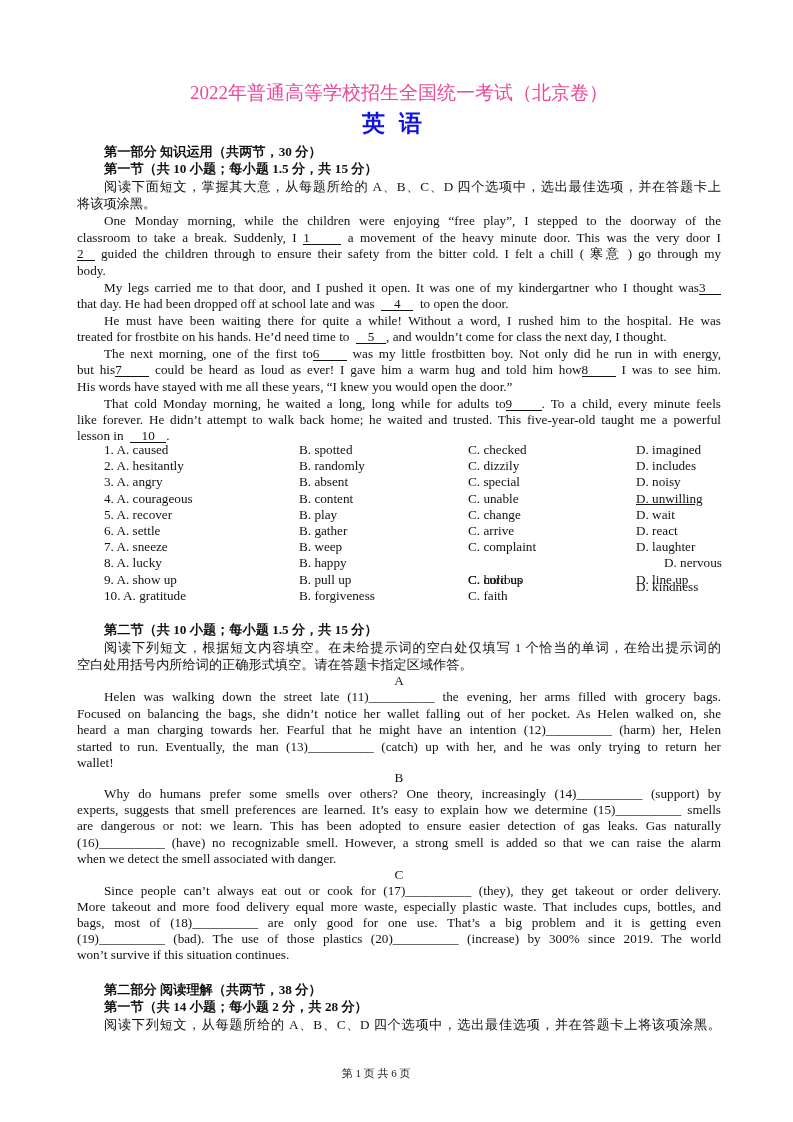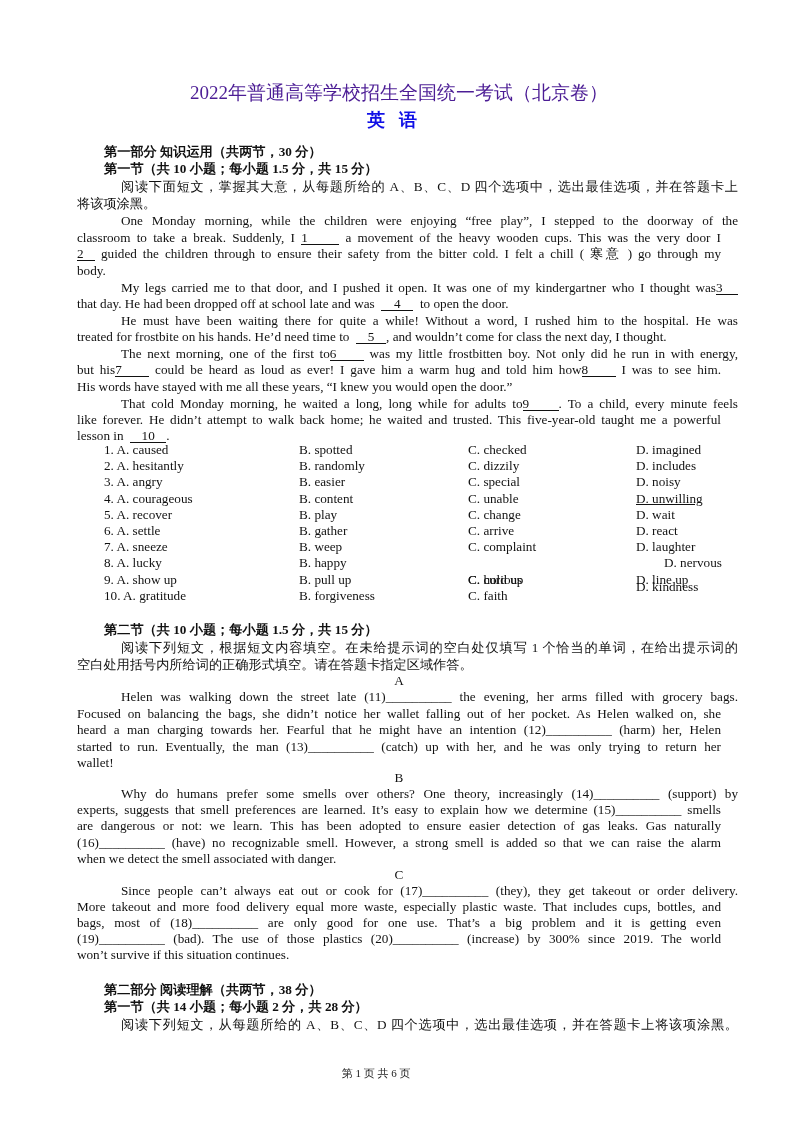--- a/index.html
+++ b/index.html
@@ -1,26 +1,26 @@
 <!DOCTYPE html>
 <html><head>
 <meta charset="utf-8">
 <style>
   html, body { margin:0; padding:0; background:#fff; }
   body { width:793px; height:1122px; position:relative; overflow:hidden;
          font-family:"Liberation Serif", "DejaVu Serif", serif; color:#111; }
   .page { position:absolute; left:77px; top:0; width:644px; }
   .title { position:absolute; left:0; width:644px; top:80px; text-align:center;
-           color:#4c1d95; font-size:19px; }
+           color:#ec4899; font-size:19px; }
   .subject { position:absolute; left:0; width:644px; top:108px; text-align:center;
-             color:#1010e6; font-size:18px; font-weight:bold; letter-spacing:14px;
+             color:#1010e6; font-size:23px; font-weight:bold; letter-spacing:14px;
              font-family:"DejaVu Sans", sans-serif; }
   .line { position:absolute; left:0; font-size:13.2px; line-height:16px; white-space:nowrap; }
   .bold { font-weight:bold; }
-  .indent { left:27px;margin-left:17px; }
+  .indent { left:27px; }
   .just { width:644px; text-align:justify; text-align-last:justify; }
   .just-i { width:617px; text-align:justify; text-align-last:justify; }
   .center { width:644px; text-align:center; }
   .u { display:inline-block; border-bottom:1px solid #111; text-align:center; line-height:13px; }
   .opt { position:absolute; font-size:13.2px; line-height:16px; white-space:nowrap; }
   .footer { position:absolute; left:0; width:752px; top:1066px; text-align:center; font-size:11px; color:#222; }
 </style>
 </head>
 <body>
 
@@ -28,21 +28,21 @@
   <div class="title">2022年普通高等学校招生全国统一考试（北京卷）</div>
   <div class="subject">英语</div>
 
   <div class="line bold" style="top:144px;left:27px">第一部分  知识运用（共两节，30 分）</div>
   <div class="line bold" style="top:161px;left:27px">第一节（共 10 小题；每小题 1.5 分，共 15 分）</div>
   <div class="line indent just-i" style="top:179px">阅读下面短文，掌握其大意，从每题所给的 A、B、C、D 四个选项中，选出最佳选项，并在答题卡上</div>
   <div class="line" style="top:196px">将该项涂黑。</div>
 
   <div class="line indent just-i" style="top:213px">One Monday morning, while the children were enjoying “free play”, I stepped to the doorway of the</div>
   <div class="line just" style="top:230px">
-    <span>classroom to take a break. Suddenly, I</span> <span class="u" style="width:38px">1</span> <span>a movement of the heavy wooden cups. This was the very door I</span>
+    <span>classroom to take a break. Suddenly, I</span> <span class="u" style="width:38px">1</span> <span>a movement of the heavy minute door. This was the very door I</span>
   </div>
   <div class="line just" style="top:246px">
     <span class="u" style="width:18px">2</span> <span>guided the children through to ensure their safety from the bitter cold. I felt a chill ( 寒意 ) go through my</span>
   </div>
   <div class="line" style="top:263px">body.</div>
   <div class="line indent just-i" style="top:280px">
     <span>My legs carried me to that door, and I pushed it open. It was one of my kindergartner who I thought was</span><span class="u" style="width:22px">3</span>
   </div>
   <div class="line" style="top:296px">
     <span>that day. He had been dropped off at school late and was</span>&nbsp; <span class="u" style="width:32px">4</span>&nbsp; <span>to open the door.</span>
@@ -69,21 +69,21 @@
   <div id="options">
       <div class="opt" style="left: 27px; top: 442px;">1. A. caused</div>
       <div class="opt" style="left: 222px; top: 442px;">B. spotted</div>
       <div class="opt" style="left: 391px; top: 442px;">C. checked</div>
       <div class="opt" style="left: 559px; top: 442px;">D. imagined</div>
       <div class="opt" style="left: 27px; top: 458.2px;">2. A. hesitantly</div>
       <div class="opt" style="left: 222px; top: 458.2px;">B. randomly</div>
       <div class="opt" style="left: 391px; top: 458.2px;">C. dizzily</div>
       <div class="opt" style="left: 559px; top: 458.2px;">D. includes</div>
       <div class="opt" style="left: 27px; top: 474.4px;">3. A. angry</div>
-      <div class="opt" style="left: 222px; top: 474.4px;">B. easier</div>
+      <div class="opt" style="left: 222px; top: 474.4px;">B. absent</div>
       <div class="opt" style="left: 391px; top: 474.4px;">C. special</div>
       <div class="opt" style="left: 559px; top: 474.4px;">D. noisy</div>
       <div class="opt" style="left: 27px; top: 490.6px;">4. A. courageous</div>
       <div class="opt" style="left: 222px; top: 490.6px;">B. content</div>
       <div class="opt" style="left: 391px; top: 490.6px;">C. unable</div>
       <div class="opt" style="left: 559px; top: 490.6px; text-decoration: underline;">D. unwilling</div>
       <div class="opt" style="left: 27px; top: 506.8px;">5. A. recover</div>
       <div class="opt" style="left: 222px; top: 506.8px;">B. play</div>
       <div class="opt" style="left: 391px; top: 506.8px;">C. change</div>
       <div class="opt" style="left: 559px; top: 506.8px;">D. wait</div>

